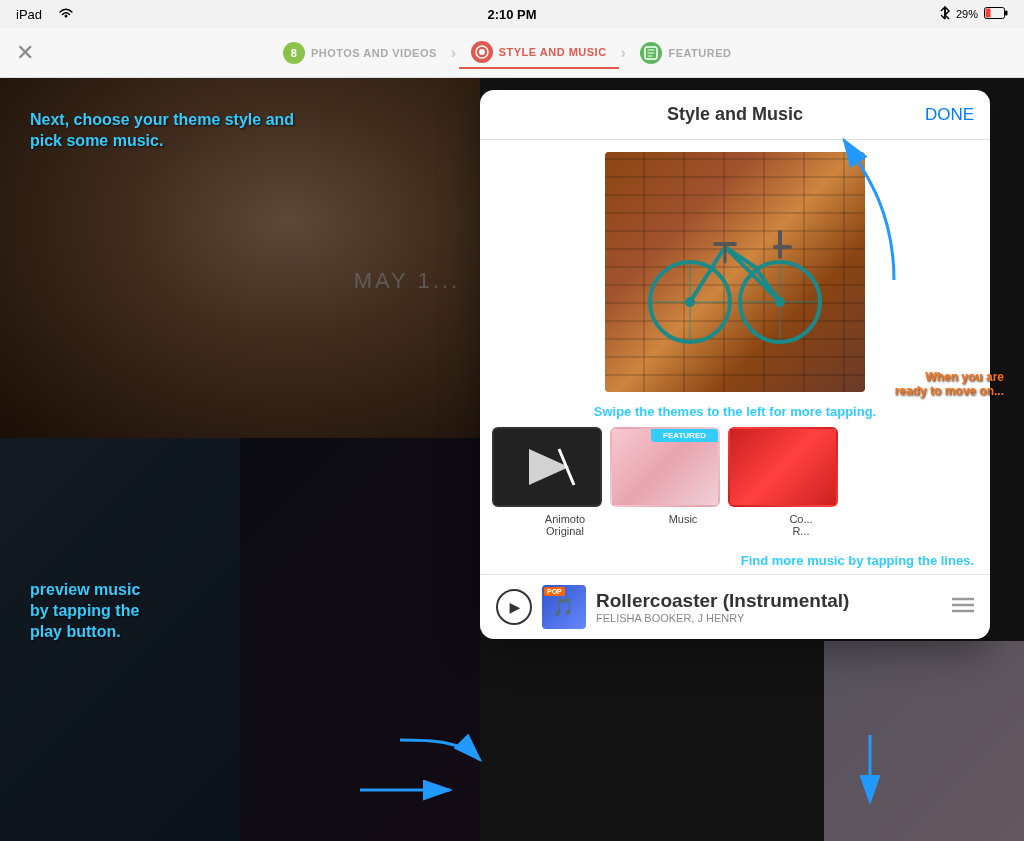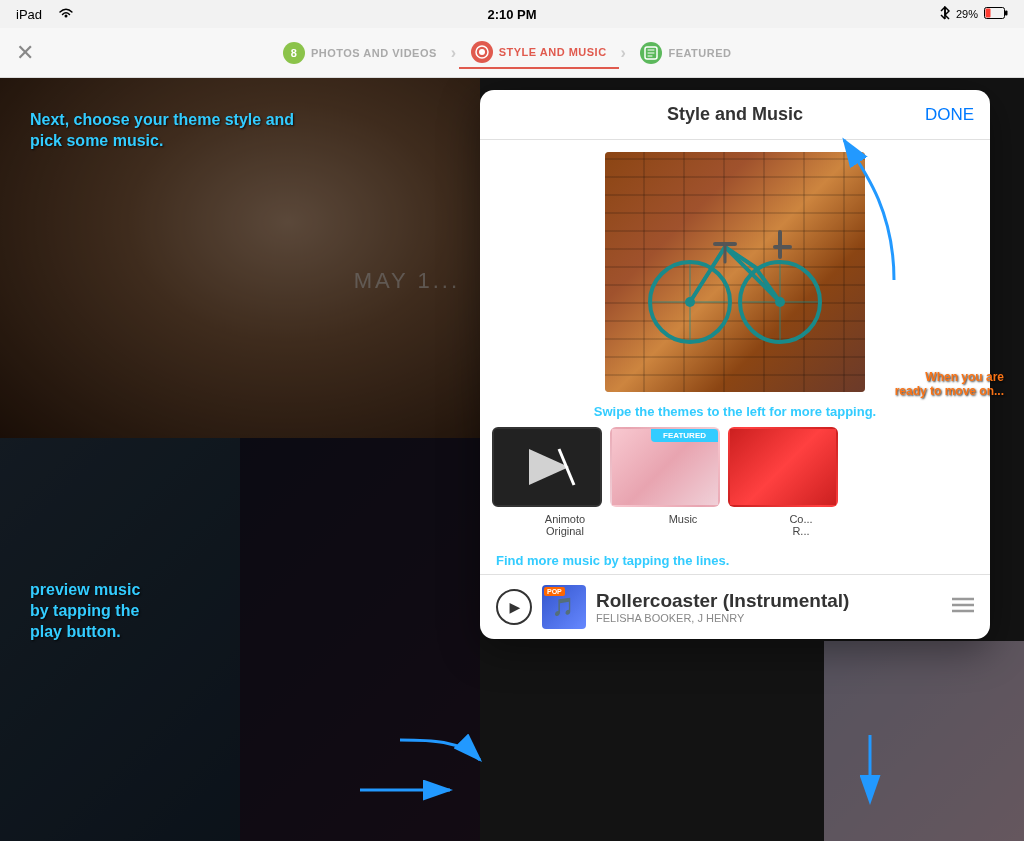--- a/index.html
+++ b/index.html
@@ -268,21 +268,21 @@
     }
     .theme-label {
       font-size: 11px;
       color: #444;
       text-align: center;
       margin-left: 36px;
     }
 
     
     .music-hint {
-      text-align: left;
+      text-align: right;
       font-size: 13px;
       color: #33ccff;
       font-weight: 600;
       padding: 4px 16px 6px;
     }
     .music-row {
       display: flex;
       align-items: center;
       gap: 10px;
       padding: 10px 16px;

